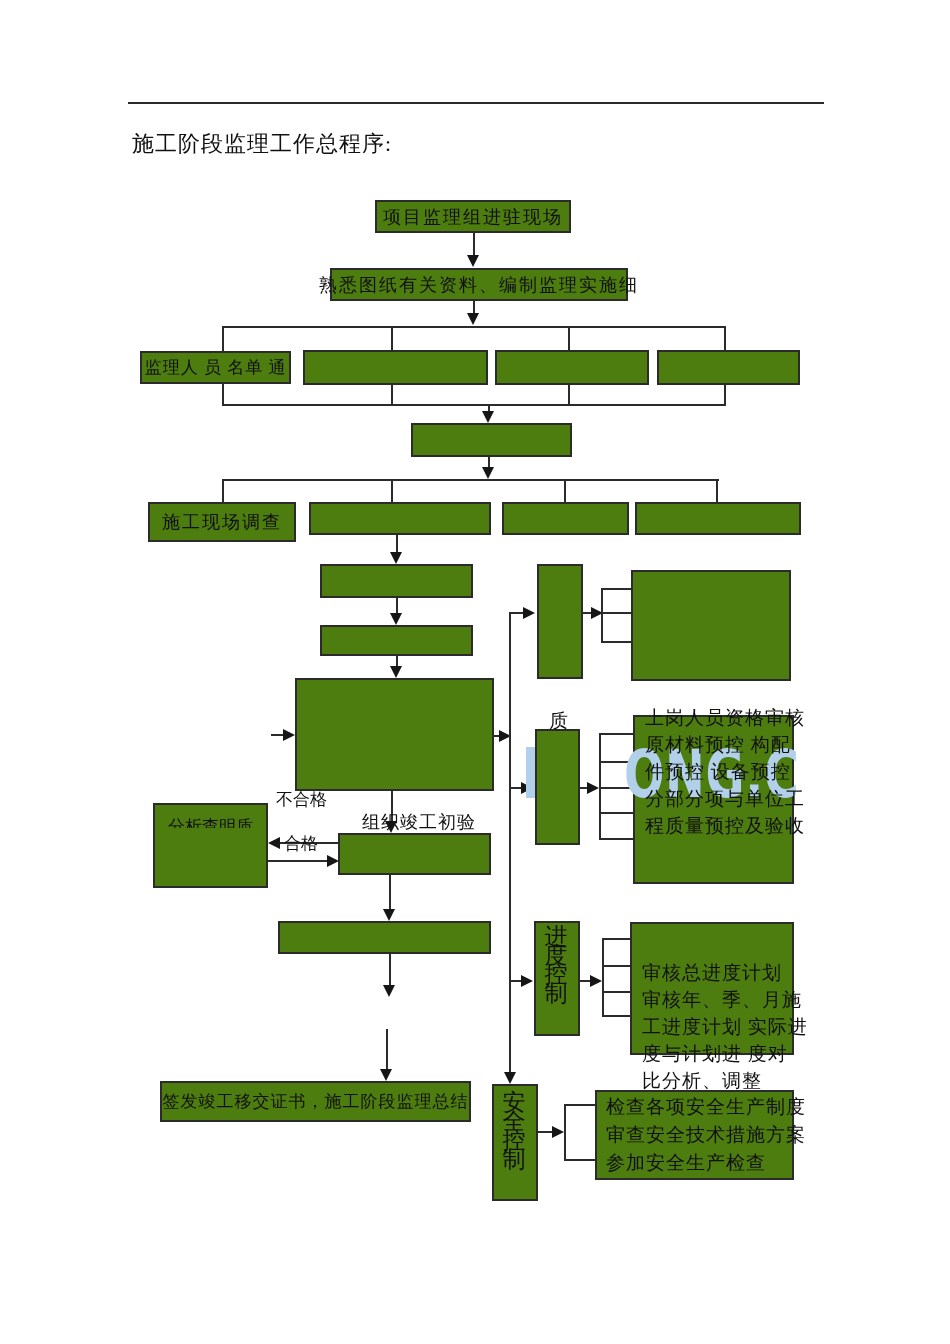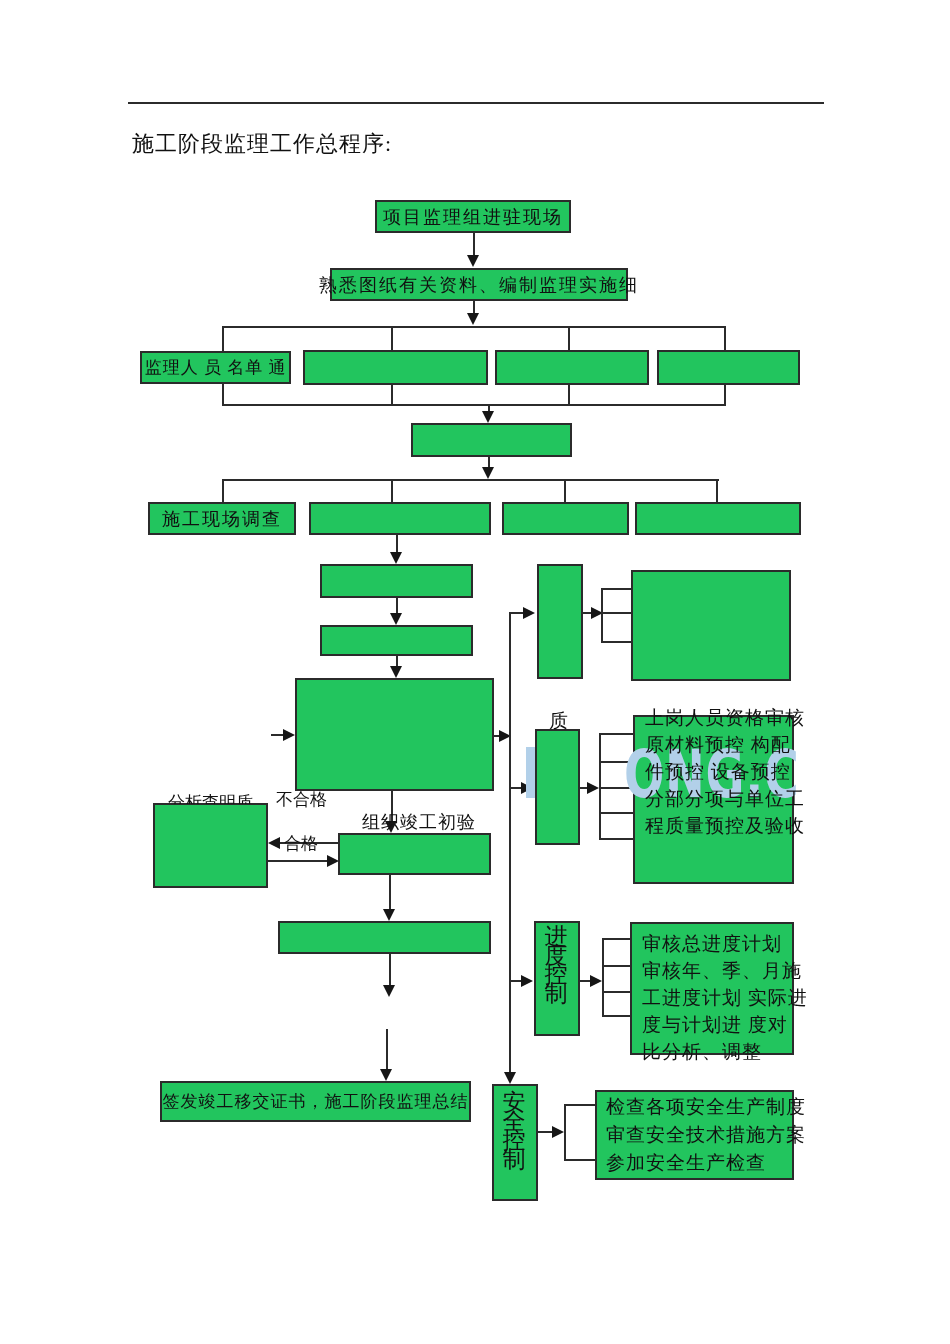--- a/index.html
+++ b/index.html
@@ -8,28 +8,28 @@
   
   .lh{position:absolute;height:2px;background:#2b2b2b;z-index:1;}
   .lv{position:absolute;width:2px;background:#2b2b2b;z-index:1;}
   .rect-outline{position:absolute;border:2px solid #2b2b2b;z-index:1;background:transparent;box-sizing:border-box;}
   
   .ah{position:absolute;width:0;height:0;z-index:1;}
   .ah-d{border-left:6px solid transparent;border-right:6px solid transparent;border-top:12px solid #161616;}
   .ah-r{border-top:6px solid transparent;border-bottom:6px solid transparent;border-left:12px solid #161616;}
   .ah-l{border-top:6px solid transparent;border-bottom:6px solid transparent;border-right:12px solid #161616;}
   
-  .box{position:absolute;border:2px solid #2b2b2b;background:#22c55e;z-index:2;box-sizing:border-box;
+  .box{position:absolute;border:2px solid #2b2b2b;background:#4d7c0f;z-index:2;box-sizing:border-box;
        display:flex;align-items:center;justify-content:center;font-size:18px;letter-spacing:2px;color:#111;white-space:nowrap;}
   .box.empty{}
   
   .lbl{position:absolute;z-index:4;color:#111;white-space:nowrap;}
   .para{position:absolute;z-index:4;font-size:19px;line-height:27px;color:#111;letter-spacing:1px;white-space:nowrap;}
   .para div{white-space:nowrap;}
-  .clip{position:absolute;overflow:hidden;z-index:4;}
+  .clip{position:absolute;overflow:hidden;z-index:4;margin-top:24px;}
   
   .vstack{position:absolute;z-index:4;display:flex;flex-direction:column;align-items:center;
           font-size:23px;line-height:19px;color:#111;}
   
   .wm-text{position:absolute;z-index:3;font-family:"DejaVu Sans", sans-serif;font-weight:bold;
            color:#b2d0e9;font-size:66px;line-height:1;transform:scaleX(0.72);transform-origin:left top;letter-spacing:1px;}
   .wm-bar{position:absolute;z-index:3;background:#b2d0e9;}
   .title{position:absolute;font-size:22px;letter-spacing:1px;color:#111;z-index:4;white-space:nowrap;}
 </style>
 </head>
@@ -76,21 +76,21 @@
 
   <div class="lv" style="left:488px;top:457px;height:11px;"></div>
   <div class="ah ah-d" style="left:482px;top:467px;"></div>
 
   <div class="lh" style="left:222px;top:479px;width:497px;"></div>
   <div class="lv" style="left:222px;top:479px;height:24px;"></div>
   <div class="lv" style="left:391px;top:479px;height:24px;"></div>
   <div class="lv" style="left:564px;top:479px;height:24px;"></div>
   <div class="lv" style="left:716px;top:479px;height:24px;"></div>
 
-  <div class="box" style="left:148px;top:502px;width:148px;height:33px;">
+  <div class="box" style="left:148px;top:502px;width:148px;height:40px;">
     <span>施工现场调查</span>
   </div>
   <div class="box empty" style="left:309px;top:502px;width:182px;height:33px;"></div>
   <div class="box empty" style="left:502px;top:502px;width:127px;height:33px;"></div>
   <div class="box empty" style="left:635px;top:502px;width:166px;height:33px;"></div>
 
   <div class="lv" style="left:396px;top:535px;height:17px;"></div>
   <div class="ah ah-d" style="left:390px;top:552px;"></div>
 
   <div class="box empty" style="left:320px;top:564px;width:153px;height:34px;"></div>
@@ -193,21 +193,21 @@
     </div>
   </div>
   <div class="lh" style="left:580px;top:980px;width:12px;"></div>
   <div class="ah ah-r" style="left:590px;top:975px;"></div>
   <div class="lv" style="left:602px;top:938px;height:79px;"></div>
   <div class="lh" style="left:602px;top:938px;width:28px;"></div>
   <div class="lh" style="left:602px;top:965px;width:28px;"></div>
   <div class="lh" style="left:602px;top:991px;width:28px;"></div>
   <div class="lh" style="left:602px;top:1015px;width:28px;"></div>
   <div class="box empty" style="left:630px;top:922px;width:164px;height:133px;"></div>
-  <div class="para" style="left:642px;top:930px;">
+  <div class="para" style="left:642px;top:959px;">
     <div>审核总进度计划</div>
     <div>审核年、季、月施</div>
     <div>工进度计划  实际进</div>
     <div>度与计划进  度对</div>
     <div>比分析、调整</div>
   </div>
 
   <div class="box empty" style="left:492px;top:1084px;width:46px;height:117px;align-items:flex-start;">
     <div class="vstack" style="position:relative;margin-top:7px;">
       <div>安</div>

